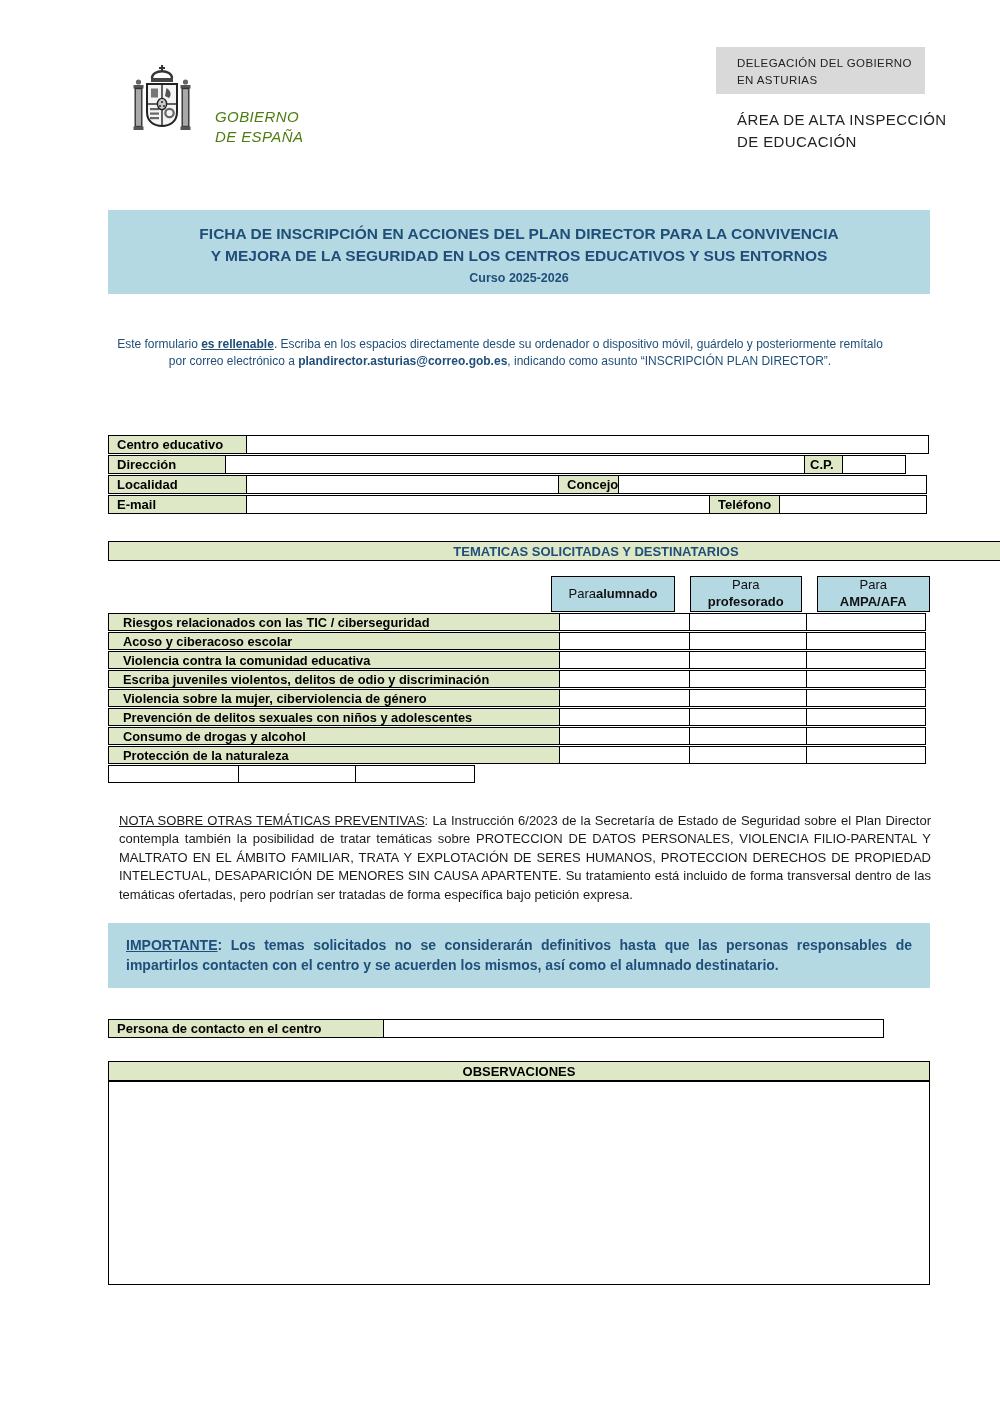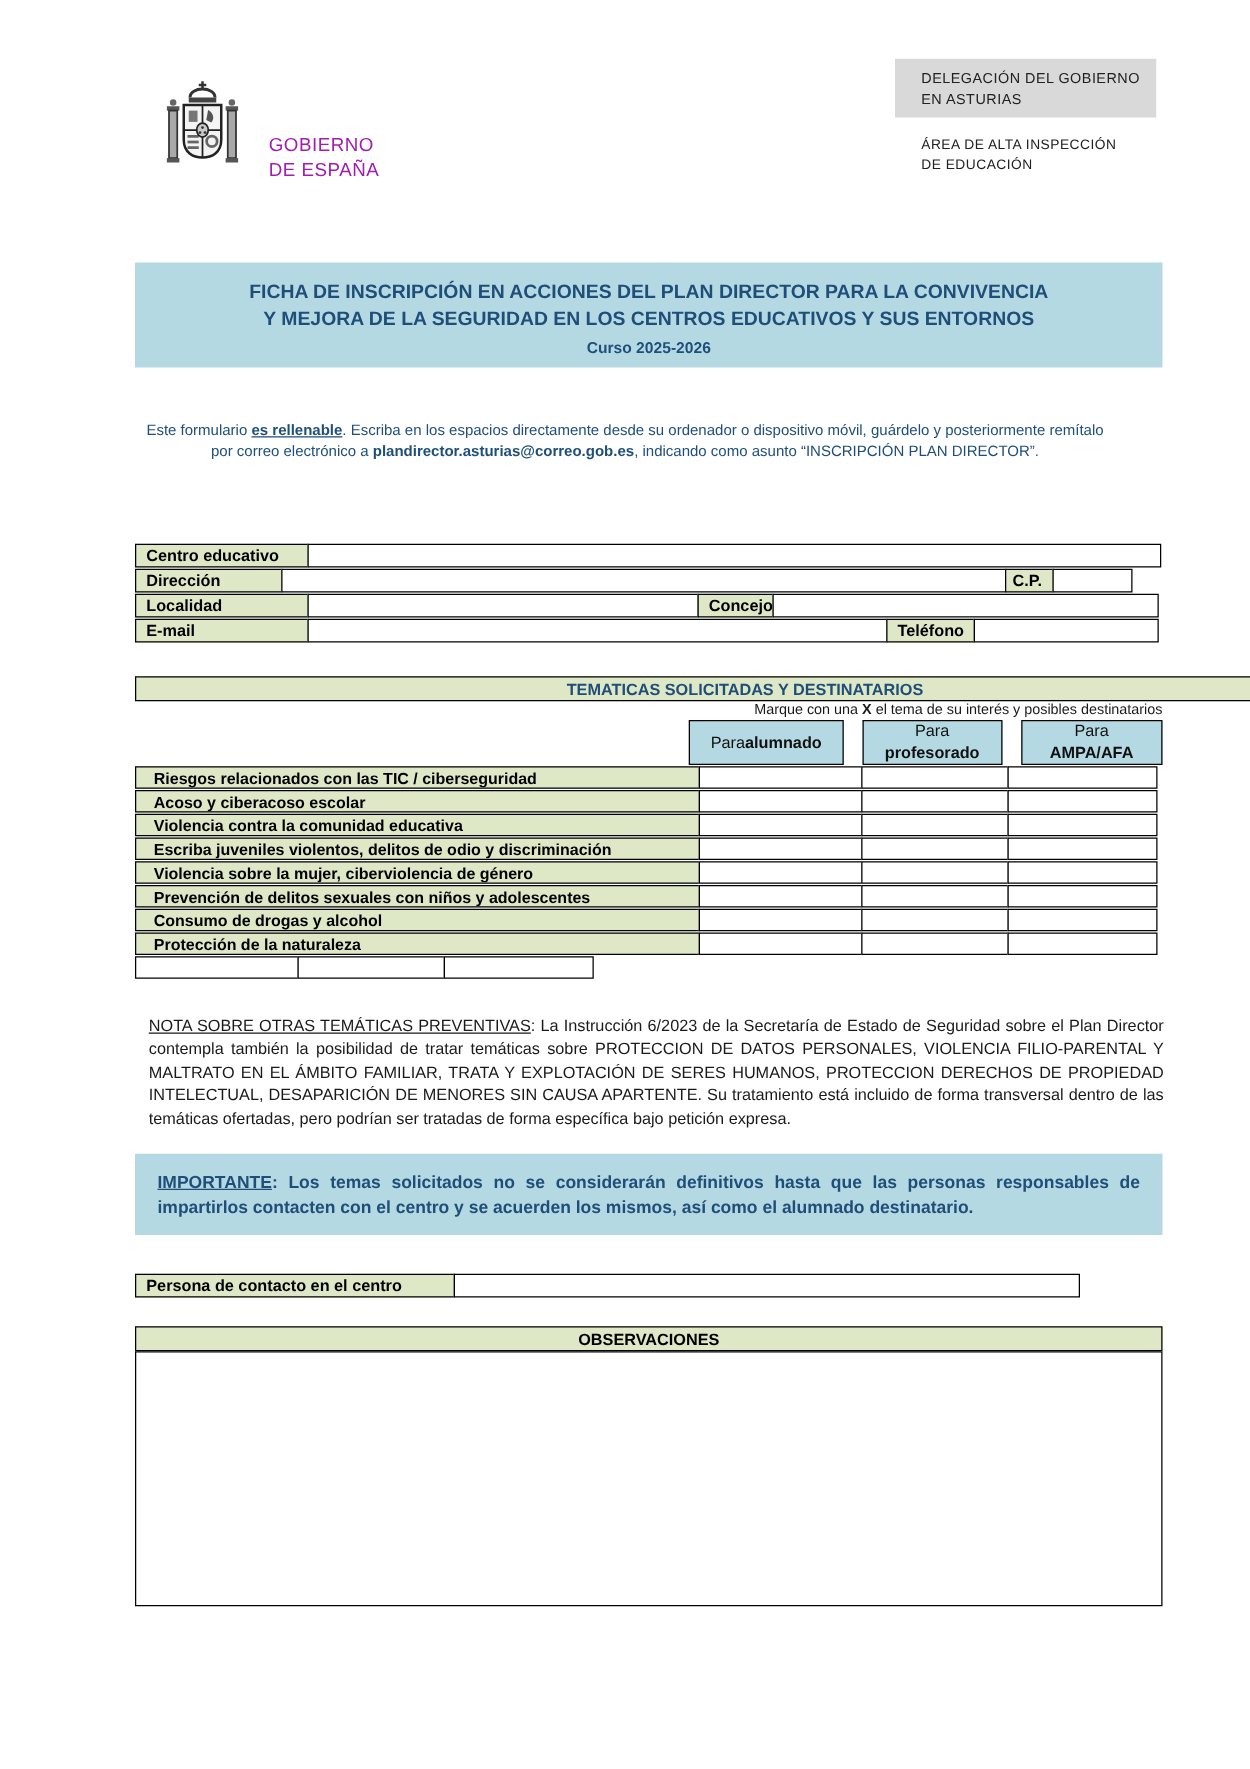--- a/index.html
+++ b/index.html
@@ -1,24 +1,24 @@
 <!DOCTYPE html>
 <html lang="es"><head>
 <meta charset="utf-8">
 <style>
   html,body{margin:0;padding:0;background:#fff;}
   .page{position:relative;width:1000px;height:1415px;background:#fff;overflow:hidden;
         font-family:"Liberation Sans", sans-serif;color:#1a1a1a;}
   .abs{position:absolute;}
 
   
-  .gov-text{font-size:15px;line-height:1.3;letter-spacing:.4px;color:#a21caf;}
+  .gov-text{font-size:15px;line-height:1.3;letter-spacing:.4px;color:#4d7c0f;font-style:italic;}
   .gray-box{width:209px;height:47px;background:#d9d9d9;box-sizing:border-box;
             padding:8px 6px 0 21px;font-size:11.5px;line-height:1.45;letter-spacing:.4px;color:#222;}
-  .area-text{font-size:11px;line-height:1.45;letter-spacing:.4px;color:#222;}
+  .area-text{font-size:15px;line-height:1.45;letter-spacing:.4px;color:#222;}
 
   
   .title-band{left:108px;top:210px;width:822px;height:84px;background:#b5d9e3;
               box-sizing:border-box;padding-top:13px;text-align:center;color:#1f4e79;}
   .title-band .tl{font-size:15.5px;font-weight:bold;line-height:1.45;}
   .title-band .course{font-size:12.5px;font-weight:bold;margin-top:3px;}
 
   
   .intro{left:110px;top:336px;width:780px;text-align:center;font-size:12px;line-height:1.45;color:#1f4e79;}
   .intro .bu{font-weight:bold;text-decoration:underline;}
@@ -63,21 +63,21 @@
   .nota .u{text-decoration:underline;}
 
   
   .importante{left:108px;top:923px;width:822px;box-sizing:border-box;background:#b5d9e3;
               padding:12px 18px 12px 18px;font-size:14px;font-weight:bold;line-height:1.45;
               text-align:justify;color:#1f4e79;}
   .importante .u{text-decoration:underline;}
 
   
   .persona{left:108px;top:1019px;width:822px;}
-  .persona .lblg{width:256px;}
+  .persona .lblg{width:276px;}
   .persona .fill{width:501px;}
   .obs-bar{left:108px;top:1061px;width:822px;height:20px;background:#dee7c6;box-sizing:border-box;
            border:1px solid #000;display:flex;align-items:center;justify-content:center;
            font-size:13px;font-weight:bold;color:#000;}
   .obs-box{left:108px;top:1081px;width:822px;height:204px;box-sizing:border-box;}
   .obs-box textarea{width:100%;height:100%;box-sizing:border-box;border:1px solid #000;resize:none;
                     outline:none;background:#fff;font-family:inherit;font-size:13px;padding:6px;}
 </style>
 </head>
 <body>
@@ -174,23 +174,20 @@
         </div>
       <div class="cell lblg" style="width:71px;">Teléfono</div>
       <div class="cell fill" style="width:148px;">
           <input type="text" value="" style="">
         </div>
     </div>
   </div>
 
   <div class="abs bar-green">TEMATICAS SOLICITADAS Y DESTINATARIOS</div>
 
-  <div class="abs marque">
-    <span>Marque con una </span><span class="b">X</span><span> el tema de su interés y posibles destinatarios</span>
-  </div>
 
   <div class="abs thead">
     <div class="spacer"></div>
     <div class="hcell hc1">
       <span>Para </span>
         <span class="hb">alumnado</span>
     </div>
     <div class="hcell hc2">
       <div>Para</div>
       <div class="hb">profesorado</div>

